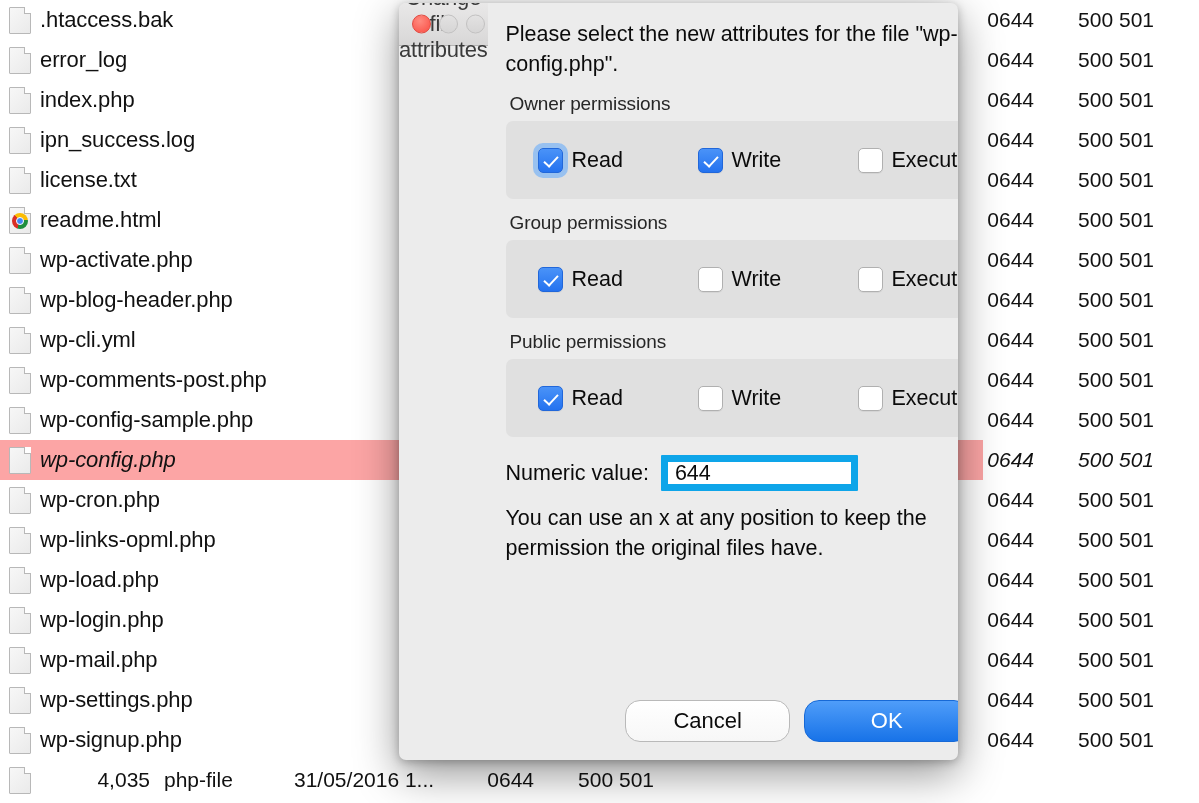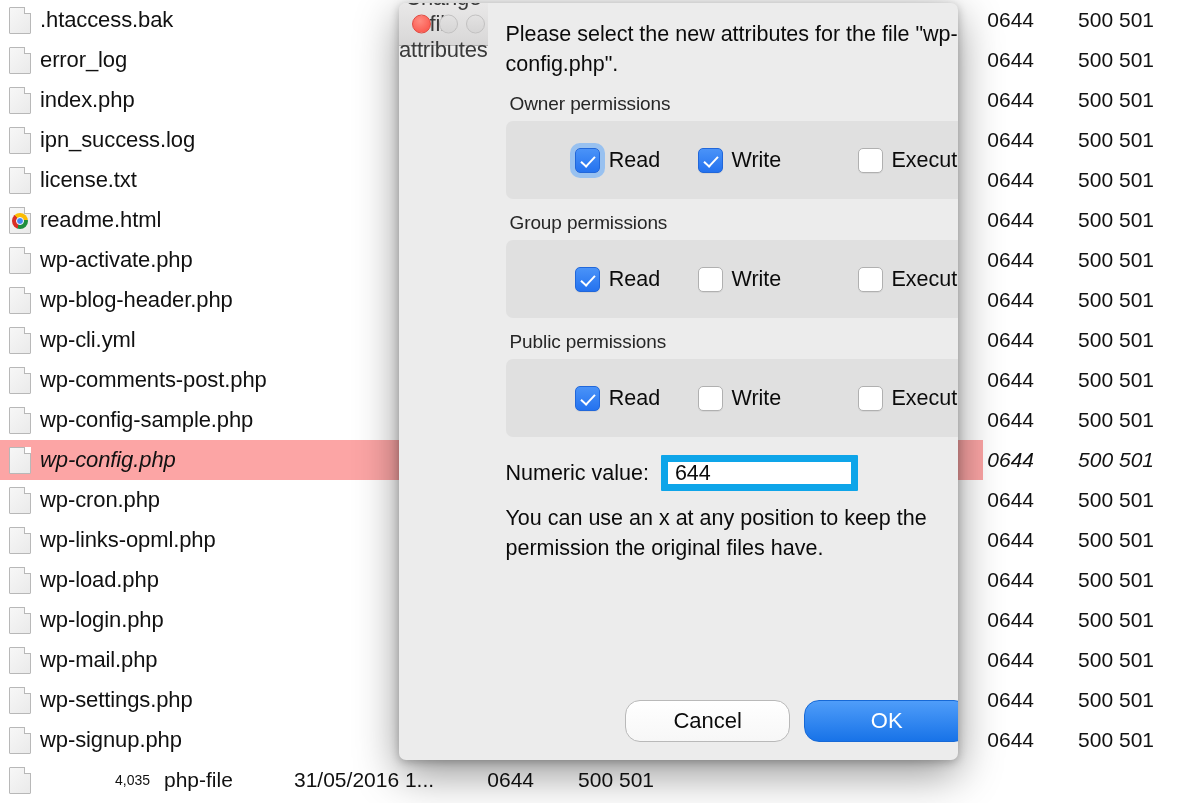--- a/index.html
+++ b/index.html
@@ -87,21 +87,21 @@
     flex: 0 0 500px;
     font-size: 22px;
     color: #111111;
     letter-spacing: -0.1px;
     white-space: nowrap;
     overflow: hidden;
   }
   .cell-size {
     flex: 0 0 110px;
     text-align: right;
-    font-size: 14px;
+    font-size: 21px;
     color: #111111;
     white-space: nowrap;
   }
   .cell-type {
     flex: 0 0 130px;
     padding-left: 14px;
     font-size: 21px;
     color: #111111;
     white-space: nowrap;
   }
@@ -205,21 +205,21 @@
     align-items: center;
     padding-left: 32px;
     box-sizing: border-box;
     margin-bottom: 13px;
   }
   .cbx-item {
     display: flex;
     align-items: center;
     position: relative;
   }
-  .cbx-item.c-read  { width: 160px; justify-content: center; }
+  .cbx-item.c-read  { width: 160px; }
   .cbx-item.c-write { width: 160px; }
   .cbx {
     width: 25px; height: 25px;
     border-radius: 5px;
     box-sizing: border-box;
     position: relative;
     flex: 0 0 25px;
     background: #ffffff;
     border: 1px solid #b0b0b0;
     box-shadow: 0 1px 0 rgba(0,0,0,0.05);

